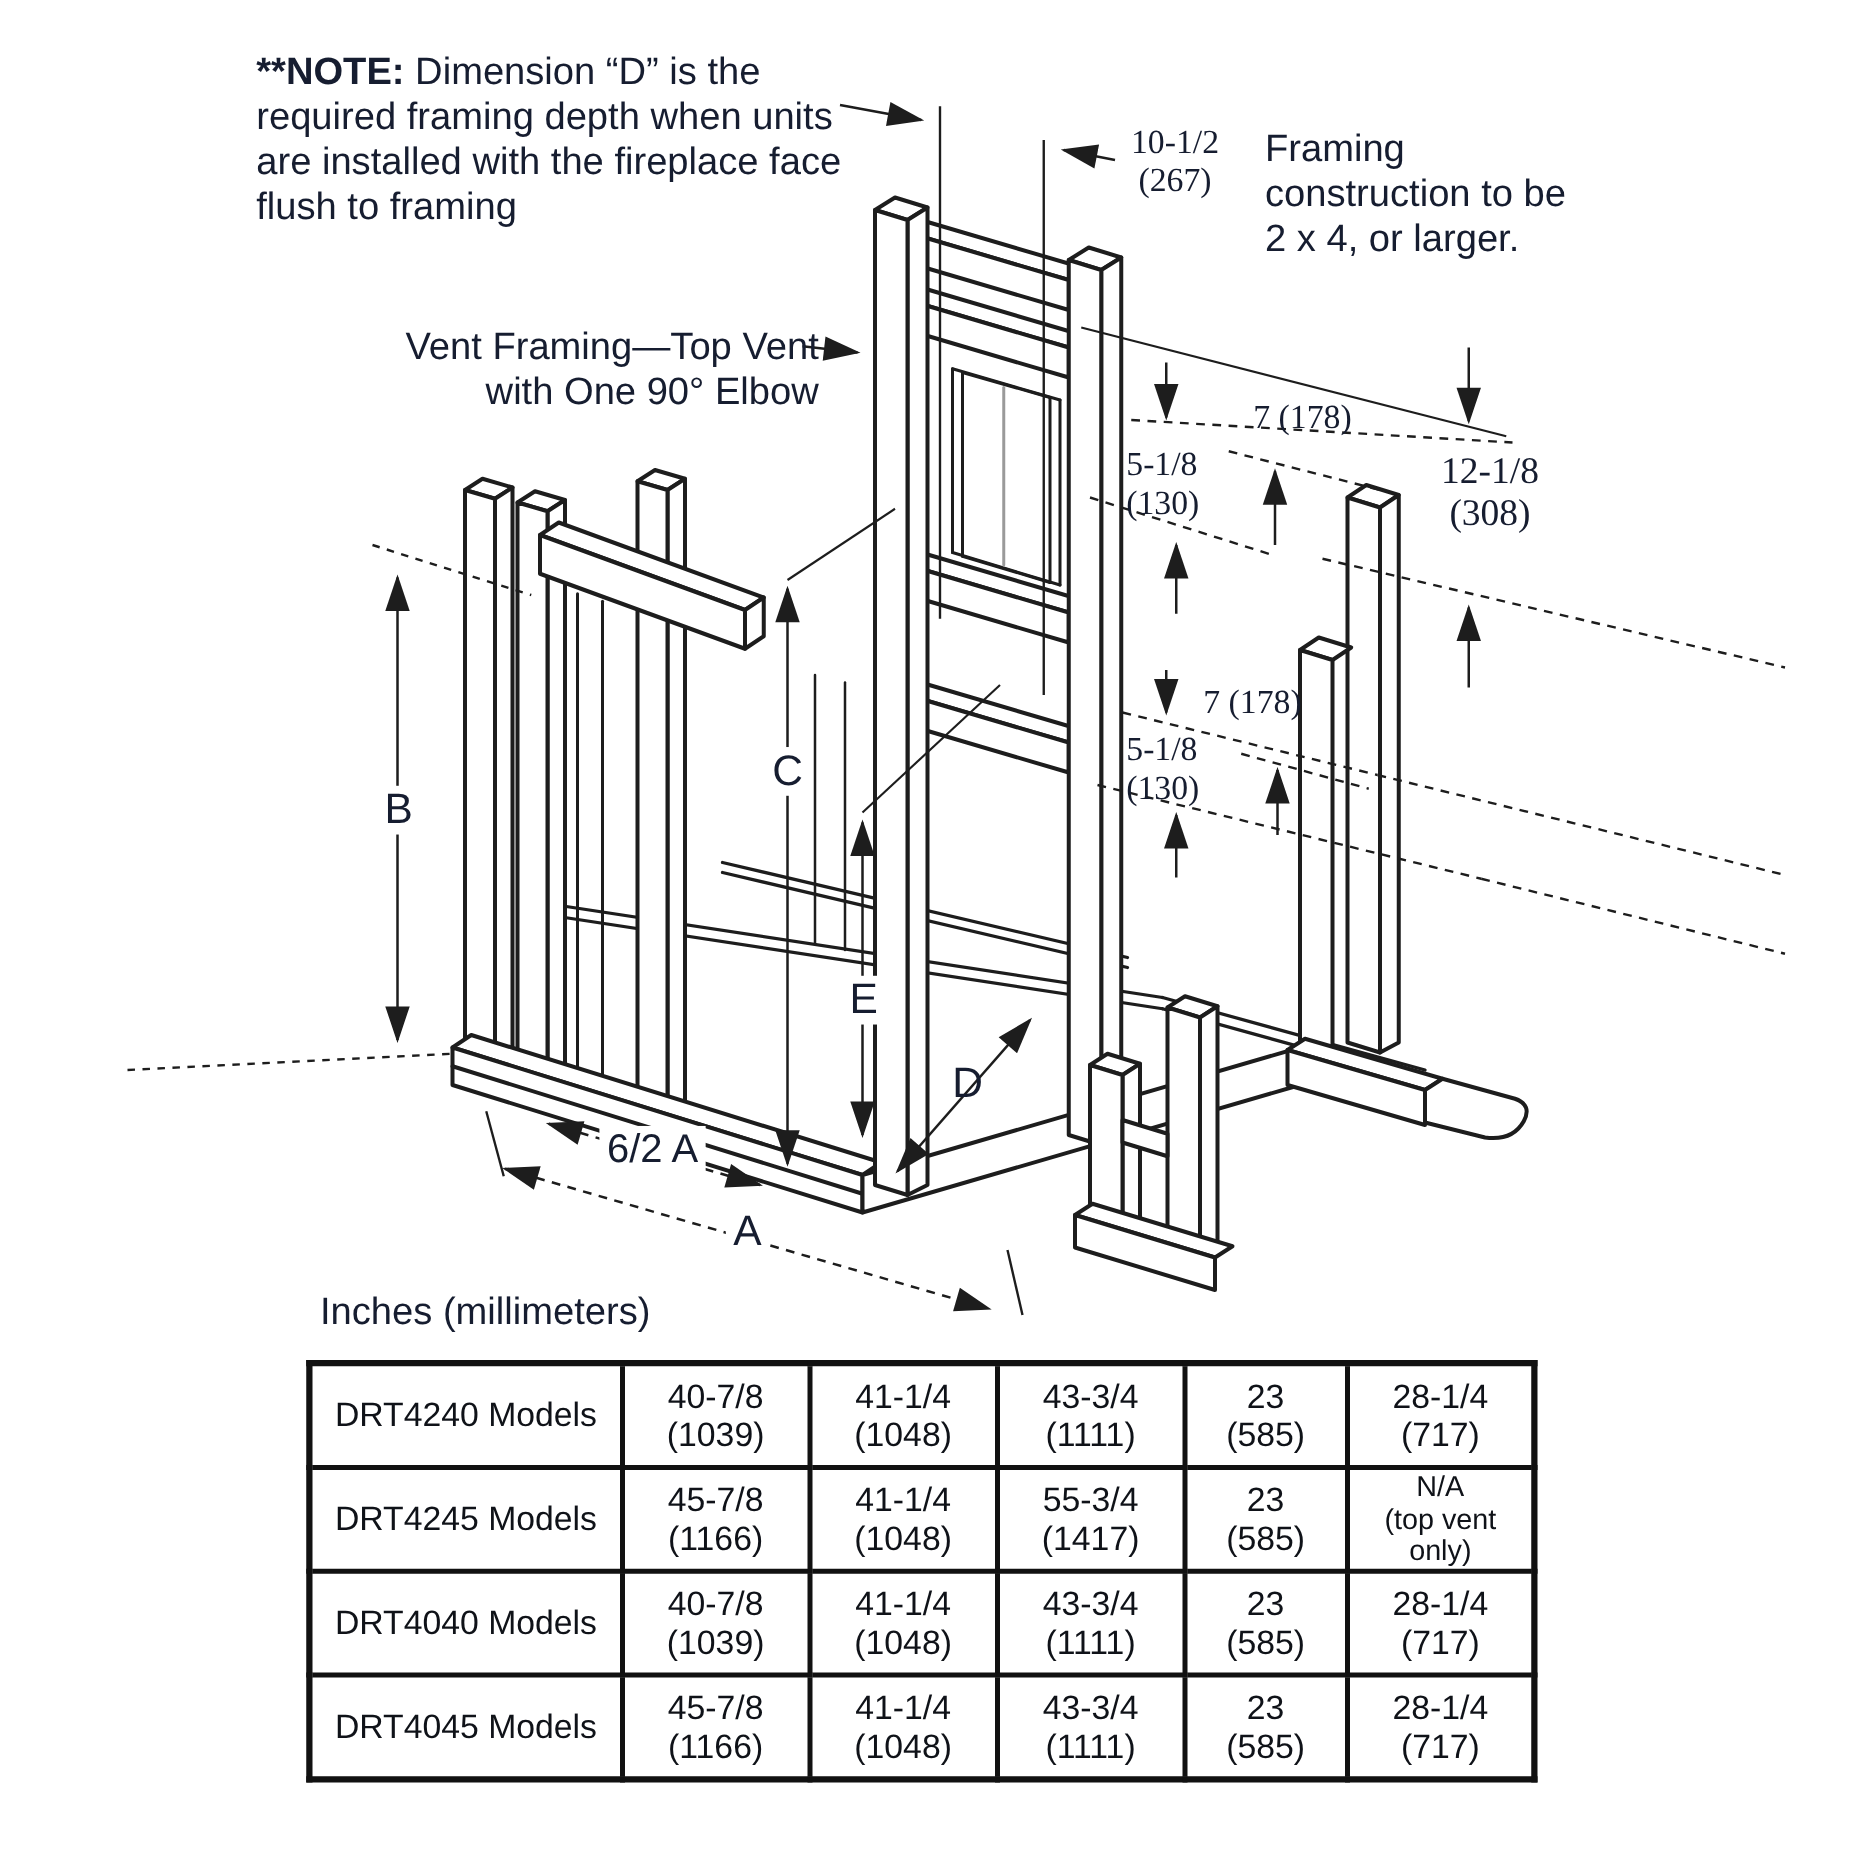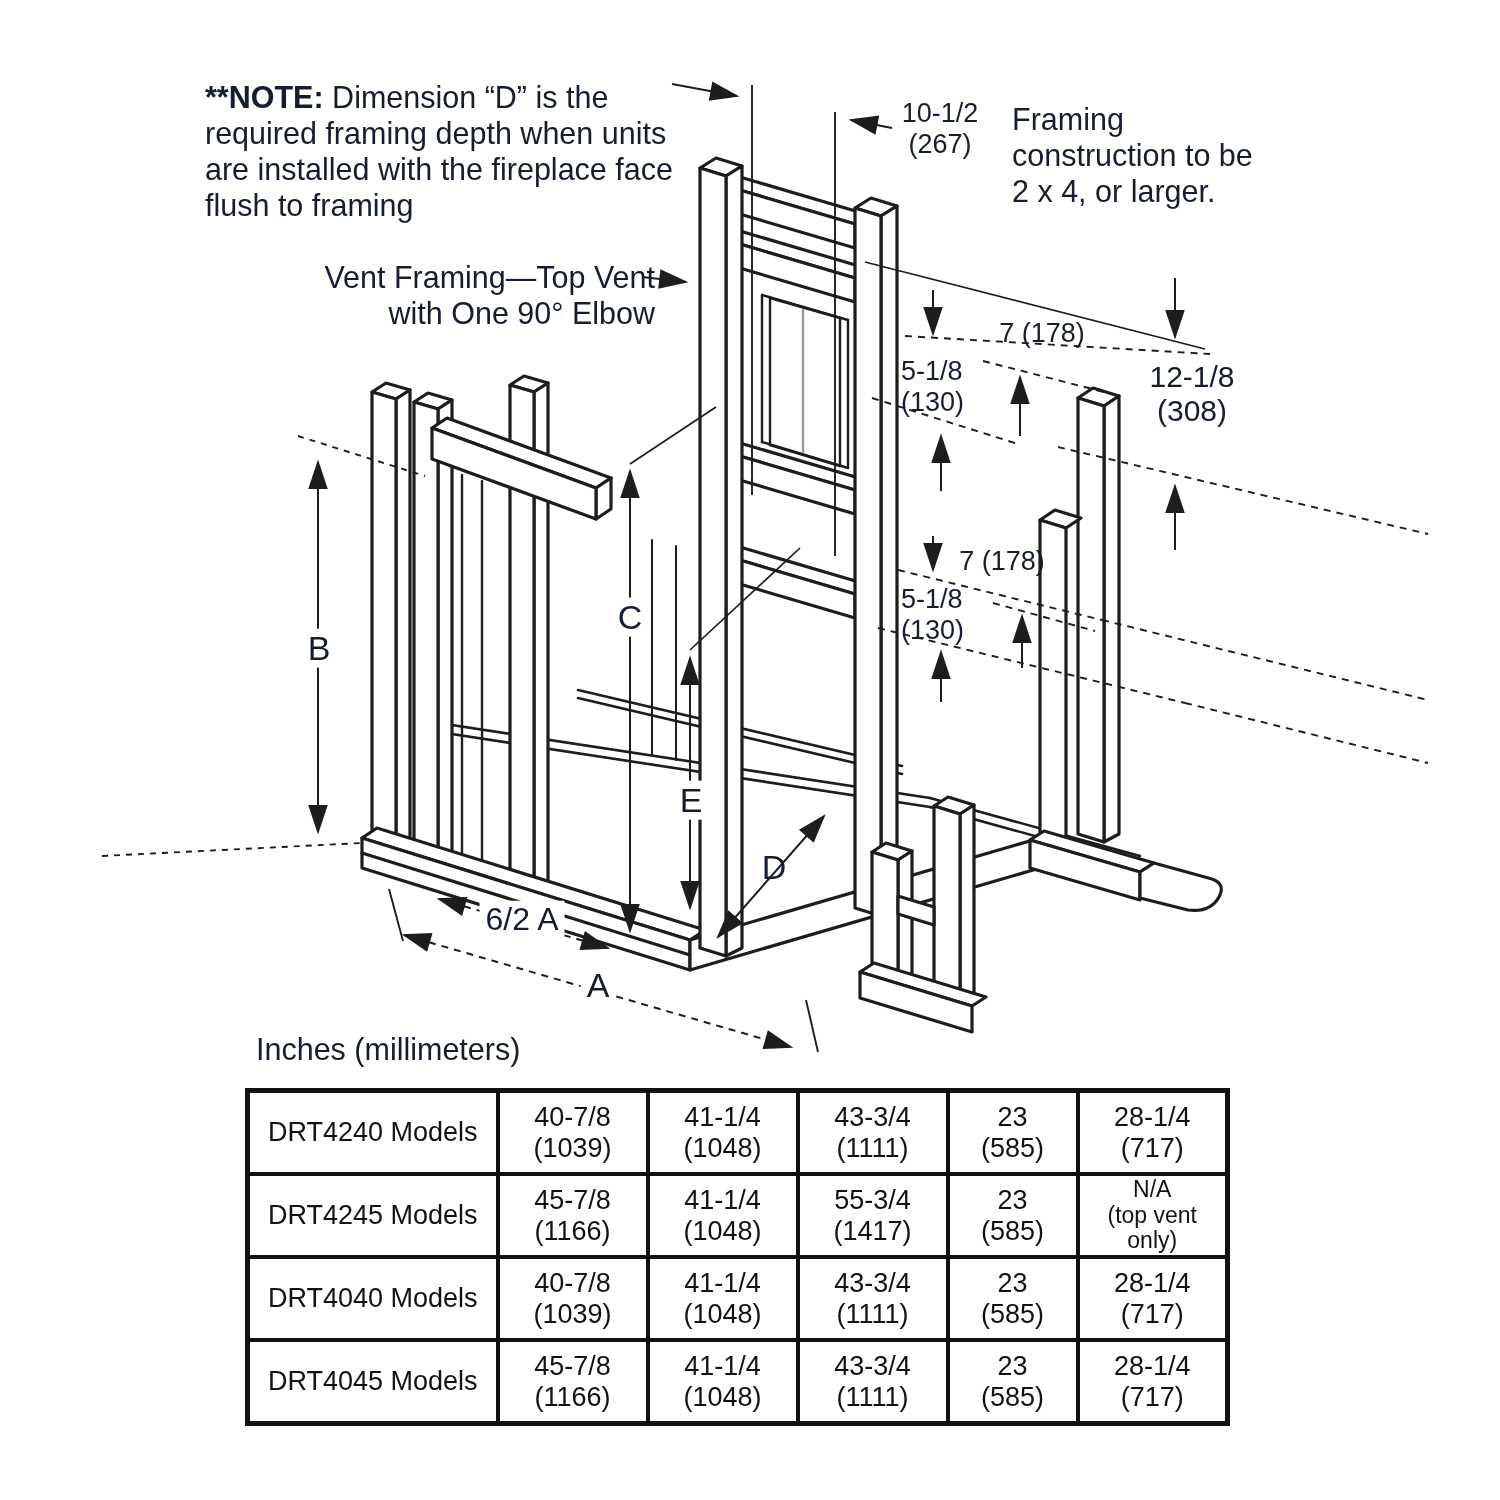--- a/index.html
+++ b/index.html
@@ -2,21 +2,21 @@
 <html><head>
 <meta charset="utf-8">
 <style>
   html,body{margin:0;padding:0;background:#fff;}
   .stage{position:relative;width:1500px;height:1500px;background:#fff;overflow:hidden;
          font-family:"Liberation Sans",sans-serif;color:#161d30;}
   .lbl{position:absolute;white-space:pre-line;line-height:1.14;color:#161d30;}
   .ctr{text-align:center;transform:translate(-50%,0);}
   .mid{transform:translate(-50%,-50%);}
   .letter{font-size:34px;background:#fff;padding:0 6px;}
-  .dim{font-size:27px;}
+  .dim{font-size:27px;font-family:Liberation Serif, serif;}
   .note{font-size:30.5px;line-height:1.18;}
   .b{font-weight:bold;}
   
   .dimtable{position:absolute;left:245px;top:1088px;border-collapse:collapse;table-layout:fixed;
             font-size:27px;color:#0f1218;}
   .dimtable th,.dimtable td{border:4px solid #111;text-align:center;vertical-align:middle;
             line-height:1.12;white-space:pre-line;padding:0;}
   .dimtable{border:5px solid #111;}
   .dimtable th{height:52px;font-size:28px;}
   .dimtable td{height:79px;}
@@ -186,21 +186,21 @@
       <line x1="993" y1="603" x2="1095" y2="631" stroke-dasharray="7 6" stroke-width="1.9"></line>
       <line x1="878" y1="628" x2="1185" y2="703" stroke-dasharray="7 6" stroke-width="1.9"></line>
       <line x1="1102" y1="620" x2="1428" y2="700" stroke-dasharray="7 6" stroke-width="1.9"></line>
       <line x1="1185" y1="703" x2="1428" y2="763" stroke-dasharray="7 6" stroke-width="1.9"></line>
       <line x1="933" y1="536" x2="933" y2="570" marker-end="url(#arr)"></line>
       <line x1="1022" y1="668" x2="1022" y2="616" marker-end="url(#arr)"></line>
       <line x1="941" y1="702" x2="941" y2="652" marker-end="url(#arr)"></line>
     </g>
   </svg>
 
-  <div class="lbl note" style="left:205px;top:40px;width:482px;margin-top:40px;"><span class="b">**NOTE:</span><span> Dimension “D” is the required framing depth when units are installed with the fireplace face flush to framing</span></div>
+  <div class="lbl note" style="left:205px;top:40px;width:482px;"><span class="b">**NOTE:</span><span> Dimension “D” is the required framing depth when units are installed with the fireplace face flush to framing</span></div>
 
   <div class="lbl note" style="left:1012px;top:54px;width:310px;margin-top:48px;">Framing
 construction to be
 2 x 4, or larger.</div>
 
   <div class="lbl note" style="left:287px;top:260px;width:368px;text-align:right;">Vent Framing—Top Vent
 with One 90° Elbow</div>
 
   <div class="lbl dim ctr" style="left:940px;top:98px;">10-1/2
 (267)</div>

